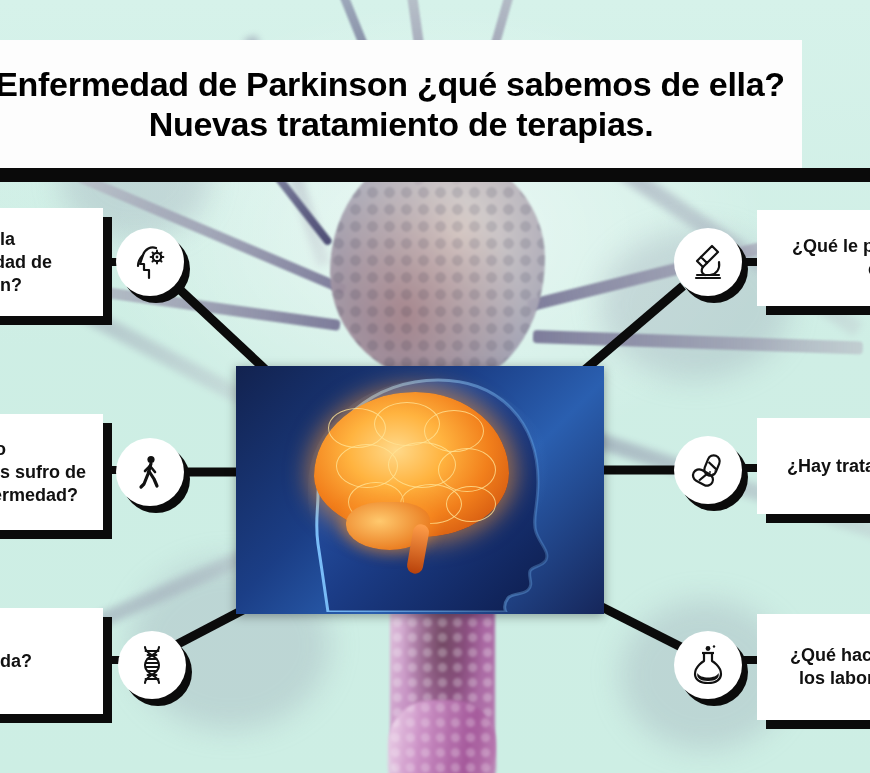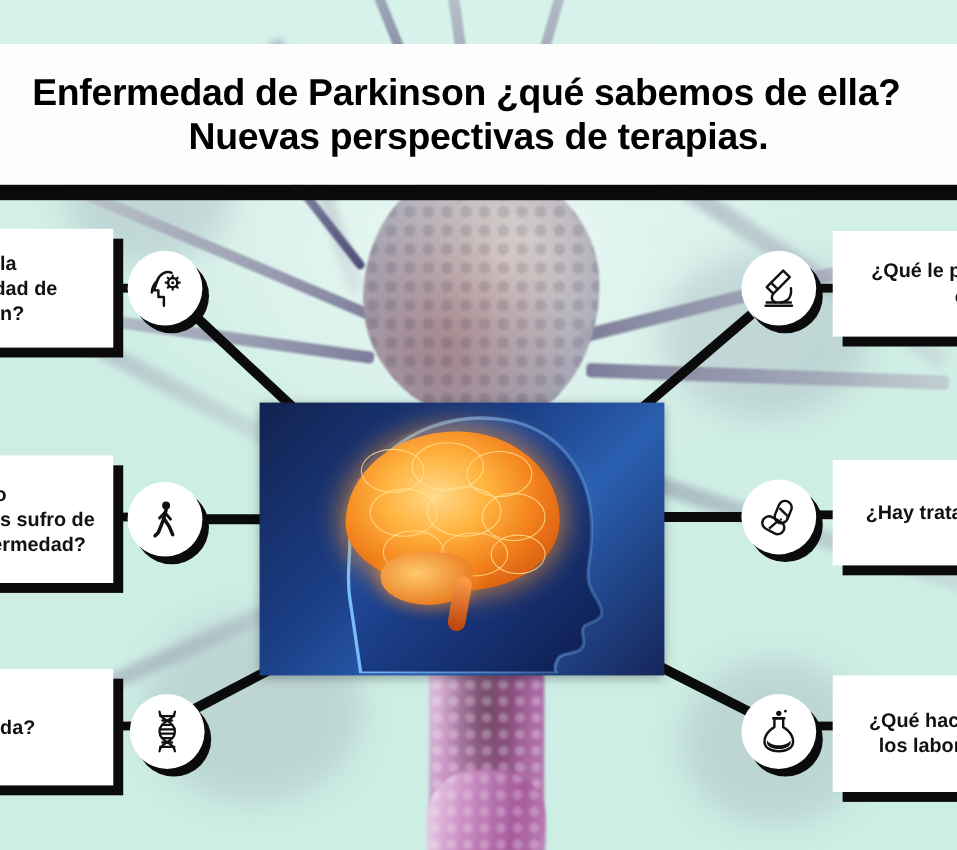--- a/index.html
+++ b/index.html
@@ -66,21 +66,21 @@
   }
   #bg .dend.soft { filter:blur(3.5px); opacity:.45; }
   #bg .dend.dark { background:linear-gradient(90deg, rgba(70,68,110,.95), rgba(130,128,165,.45)); }
   #bg .blurblob {
     position:absolute; border-radius:50%;
     background:rgba(150,160,175,.30); filter:blur(14px);
   }
 
   
   #title-banner {
-    position:absolute; left:0; top:40px; width:870px; height:128px;
+    position:absolute; left:0; top:40px; width:802px; height:128px;
     background:#fdfdfd; z-index:30;
     display:flex; flex-direction:column; align-items:center; justify-content:center;
   }
   #title-banner .line {
     color:#000; font-weight:bold; letter-spacing:-.3px;
     font-size:34px; line-height:40px; white-space:nowrap;
   }
   #title-banner .l1 { margin-left:-22px; }
   #title-bar {
     position:absolute; left:0; top:168px; width:870px; height:14px;
@@ -207,21 +207,21 @@
     <line x1="103" y1="470" x2="120" y2="470"></line>
     <line x1="103" y1="660" x2="122" y2="660"></line>
     <line x1="742" y1="262" x2="758" y2="262"></line>
     <line x1="742" y1="468" x2="758" y2="468"></line>
     <line x1="742" y1="660" x2="758" y2="660"></line>
   </g>
 </svg>
 
 <div id="title-banner">
   <div class="line l1">Enfermedad de Parkinson ¿qué sabemos de ella?</div>
-  <div class="line l2">Nuevas perspectivas de terapias.</div>
+  <div class="line l2">Nuevas tratamiento de terapias.</div>
 </div>
 <div id="title-bar"></div>
 
 <div id="center-image">
   <div class="head">
     <div class="glow"></div>
     <svg class="profile" viewBox="0 0 290 238">
       <defs>
         <linearGradient id="skin" x1="0" y1="0" x2="1" y2="1">
           <stop offset="0" stop-color="#2e63bd"></stop>

